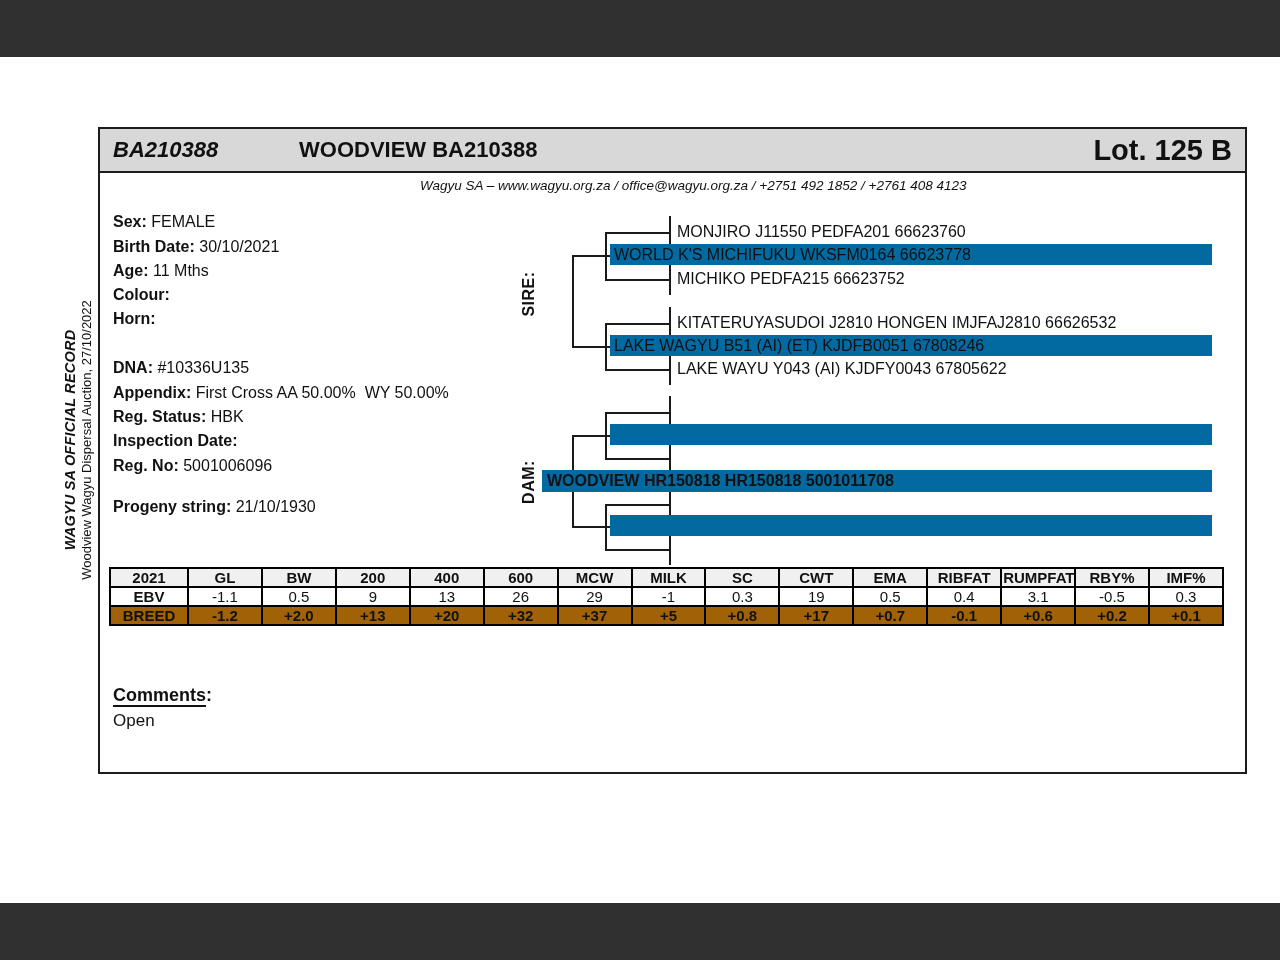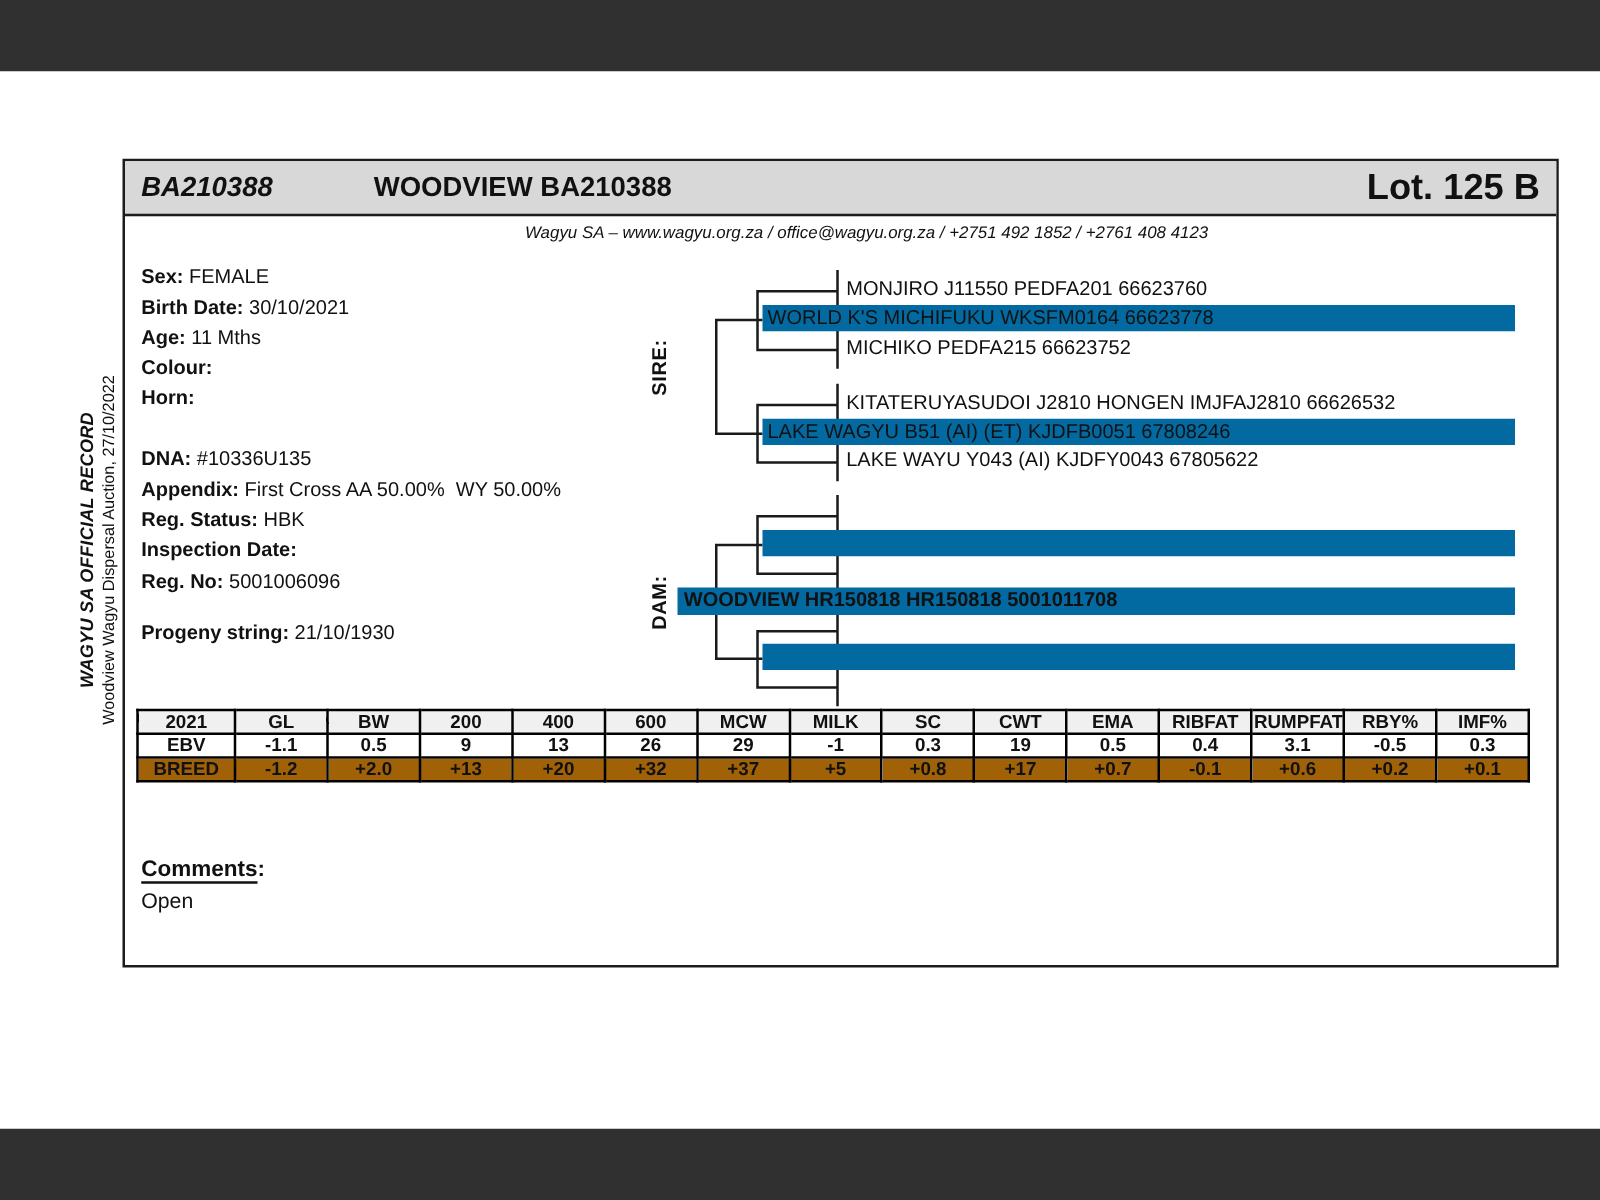--- a/index.html
+++ b/index.html
@@ -38,21 +38,21 @@
     font-weight:bold; font-size:16px; letter-spacing:.5px; transform:rotate(-90deg); }
   .ped-svg { position:absolute; left:0; top:0; }
   .ped-bar { position:absolute; background:#0369a1; font-size:16px; white-space:nowrap; overflow:hidden; }
   .ped-bar.lvl2 { left:510px; width:602px; height:21px; line-height:21px; padding-left:4px; }
   .ped-bar.lvl1 { left:442px; width:670px; height:22px; line-height:22px; padding-left:5px; font-weight:bold; }
   .ped-txt { position:absolute; left:577px; height:21px; line-height:21px; font-size:16px; white-space:nowrap; }
 
   .breedplan-title { position:absolute; left:9px; top:437px; font-size:14px; }
   table.breedplan { position:absolute; left:9px; top:438px; width:1115px; border-collapse:collapse;
     table-layout:fixed; font-size:15px; }
-  table.breedplan td { border:2px solid #000; height:15px; text-align:center; padding:0 1px; overflow:hidden; white-space:nowrap;font-weight:bold; }
+  table.breedplan td { border:2px solid #000; height:15px; text-align:center; padding:0 1px; overflow:hidden; white-space:nowrap; }
   tr.row-head td { background:#f0f0f0; font-weight:bold; }
   tr.row-ebv td { background:#fff; }
   tr.row-ebv td.rowlbl { font-weight:bold; }
   tr.row-acc td { background:#f0f0f0; font-style:italic; }
   tr.row-acc td.rowlbl { font-weight:bold; }
   tr.row-breed td { background:#a16207; font-weight:bold; }
 
   .comments-label { position:absolute; left:13px; top:556px; font-size:18px; font-weight:bold; }
   .comments-label .word { border-bottom:2px solid #111; }
   .comments-value { position:absolute; left:13px; top:582px; font-size:17px; }

